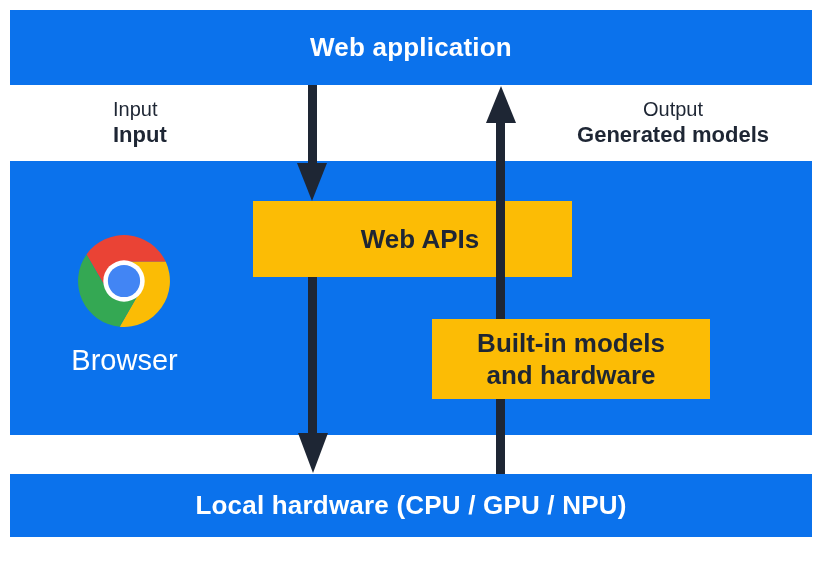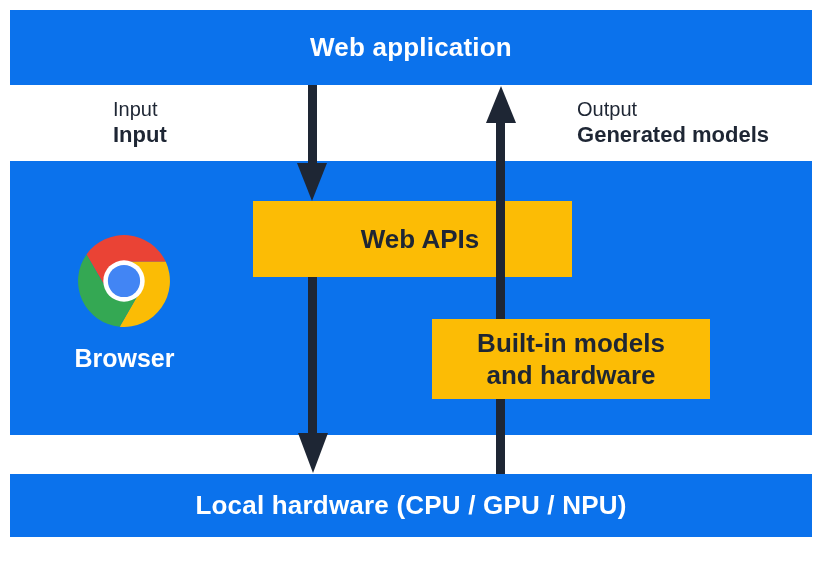--- a/index.html
+++ b/index.html
@@ -38,21 +38,21 @@
     position: absolute;
     left: 113px;
     top: 99px;
     text-align: left;
     color: var(--dark);
   }
   .io-right {
     position: absolute;
     right: 51px;
     top: 99px;
-    text-align: left;
+    text-align: center;
     color: var(--dark);
   }
   .io-label    { font-size: 20px; font-weight: 400; line-height: 21px; }
   .io-sublabel { font-size: 22px; font-weight: 700; line-height: 26px; margin-top: 2px; }
 
   
   .ybox {
     position: absolute;
     background: var(--yellow);
     display: flex;
@@ -102,22 +102,22 @@
     width: 92px;
     height: 92px;
   }
   .browser-label {
     position: absolute;
     left: 44px;
     top: 344px;
     width: 161px;
     text-align: center;
     color: #ffffff;
-    font-weight: 700;
-    font-size: 25px;
+    font-weight: 400;
+    font-size: 29px;
   }
   .bottom-title {
     color: #ffffff;
     font-weight: 700;
     font-size: 26px;
   }
 </style>
 </head>
 <body>
 

